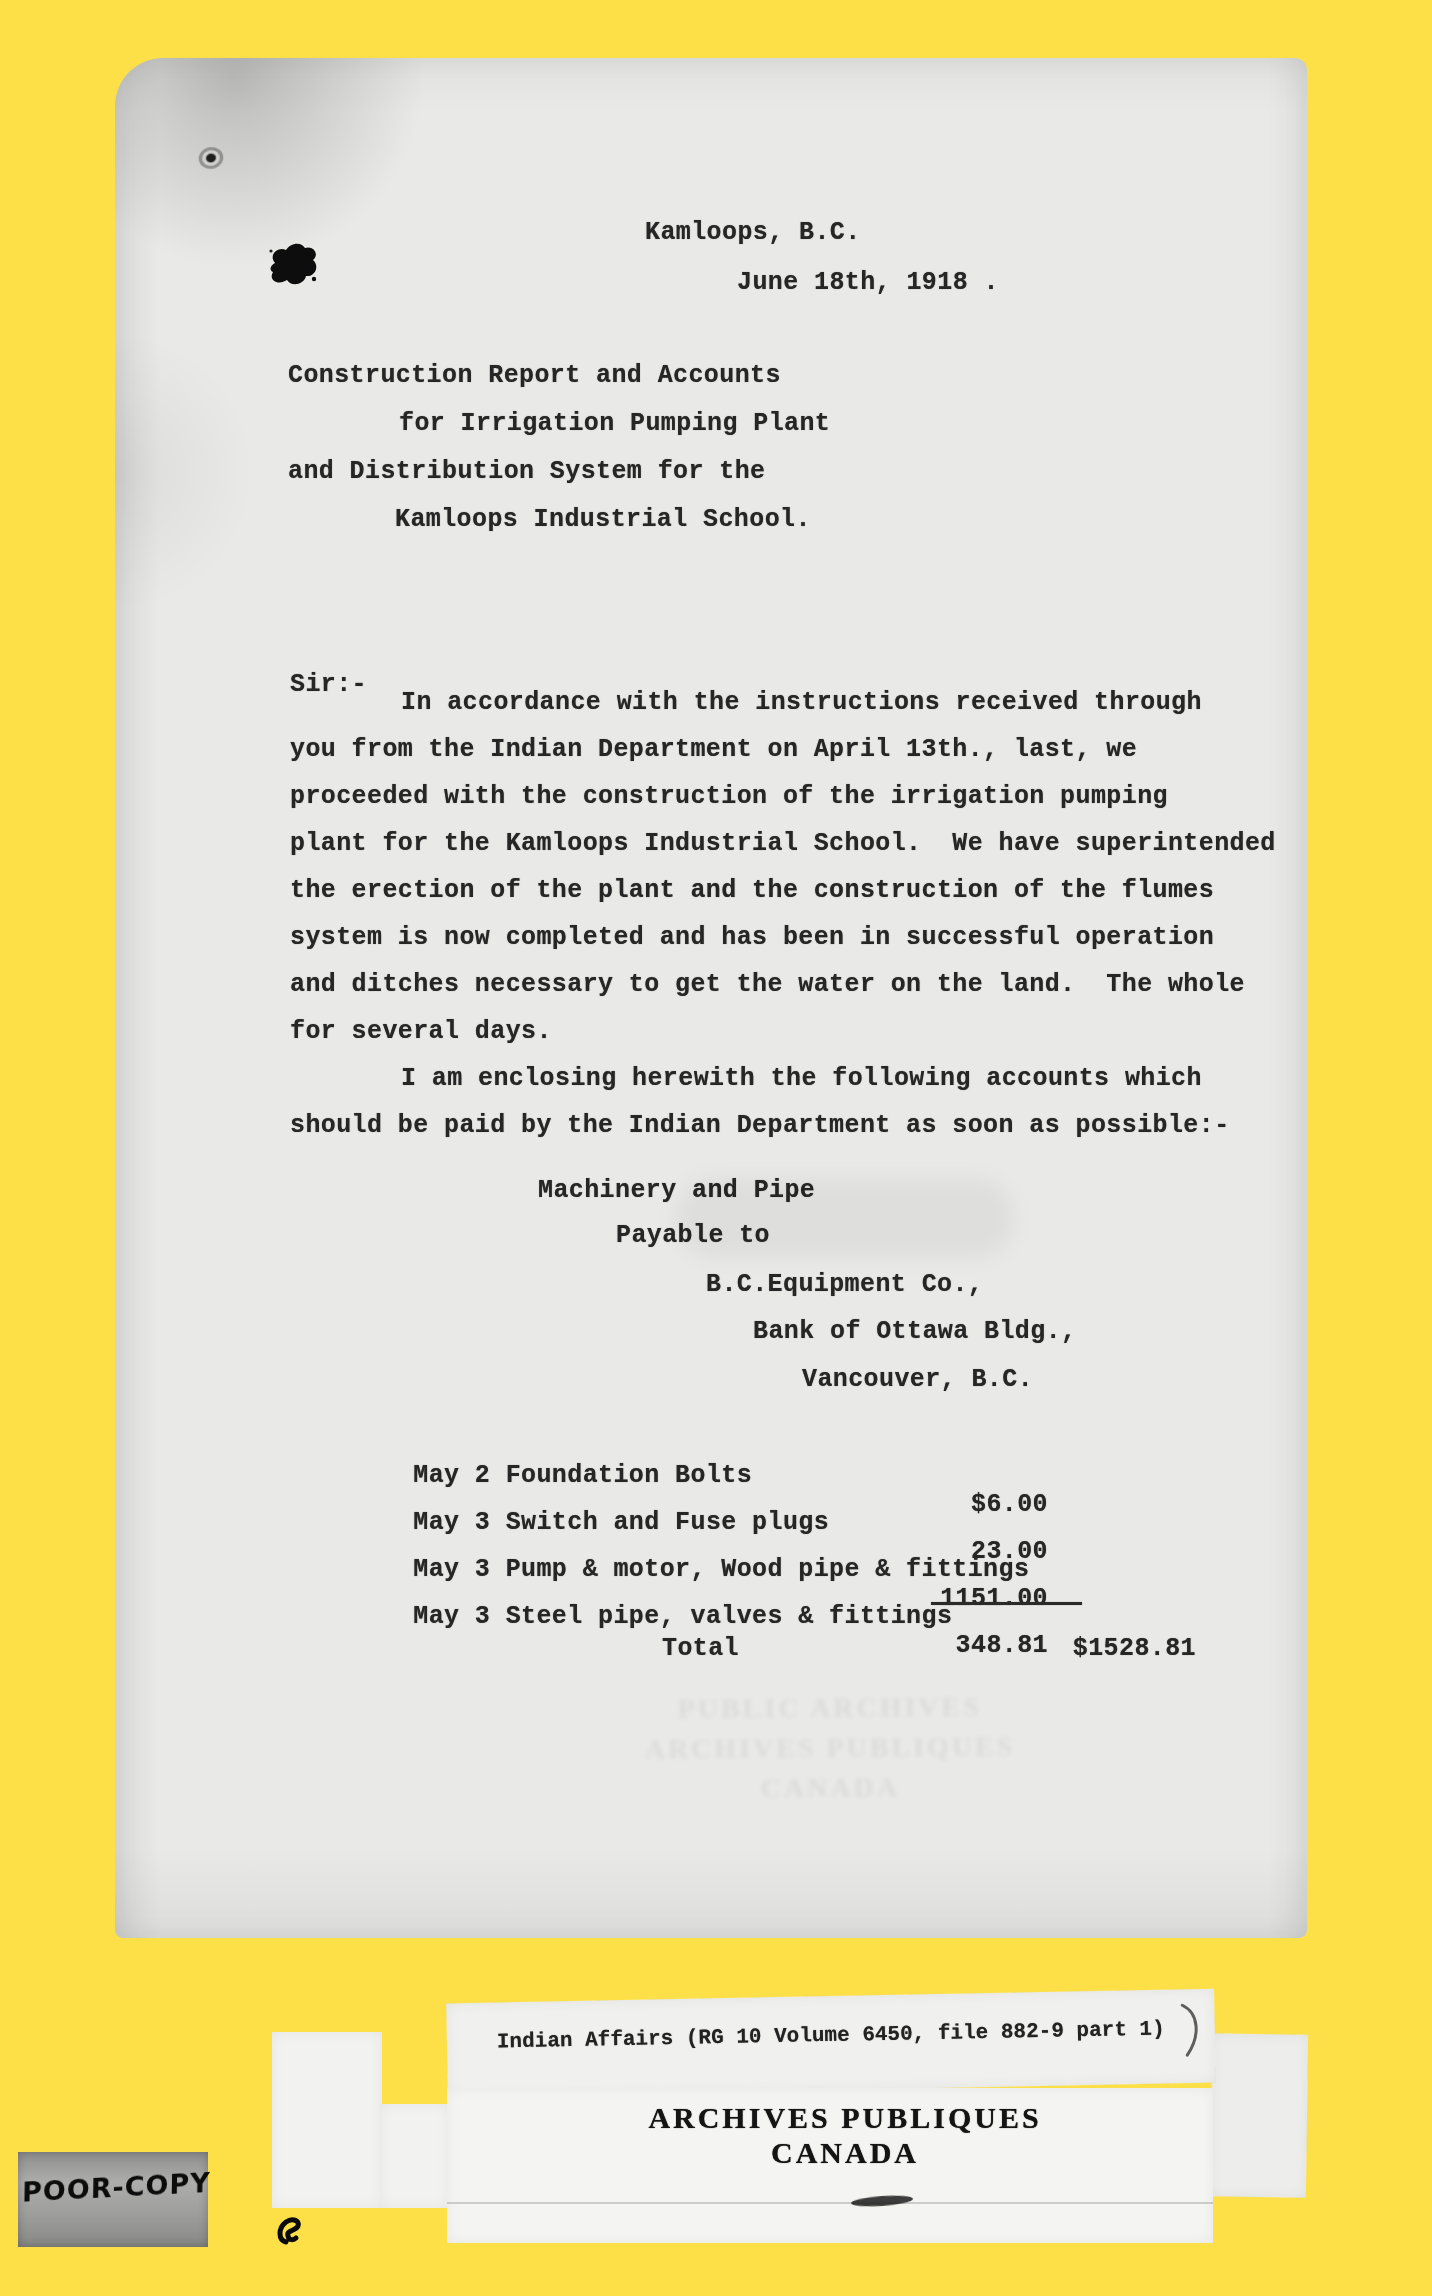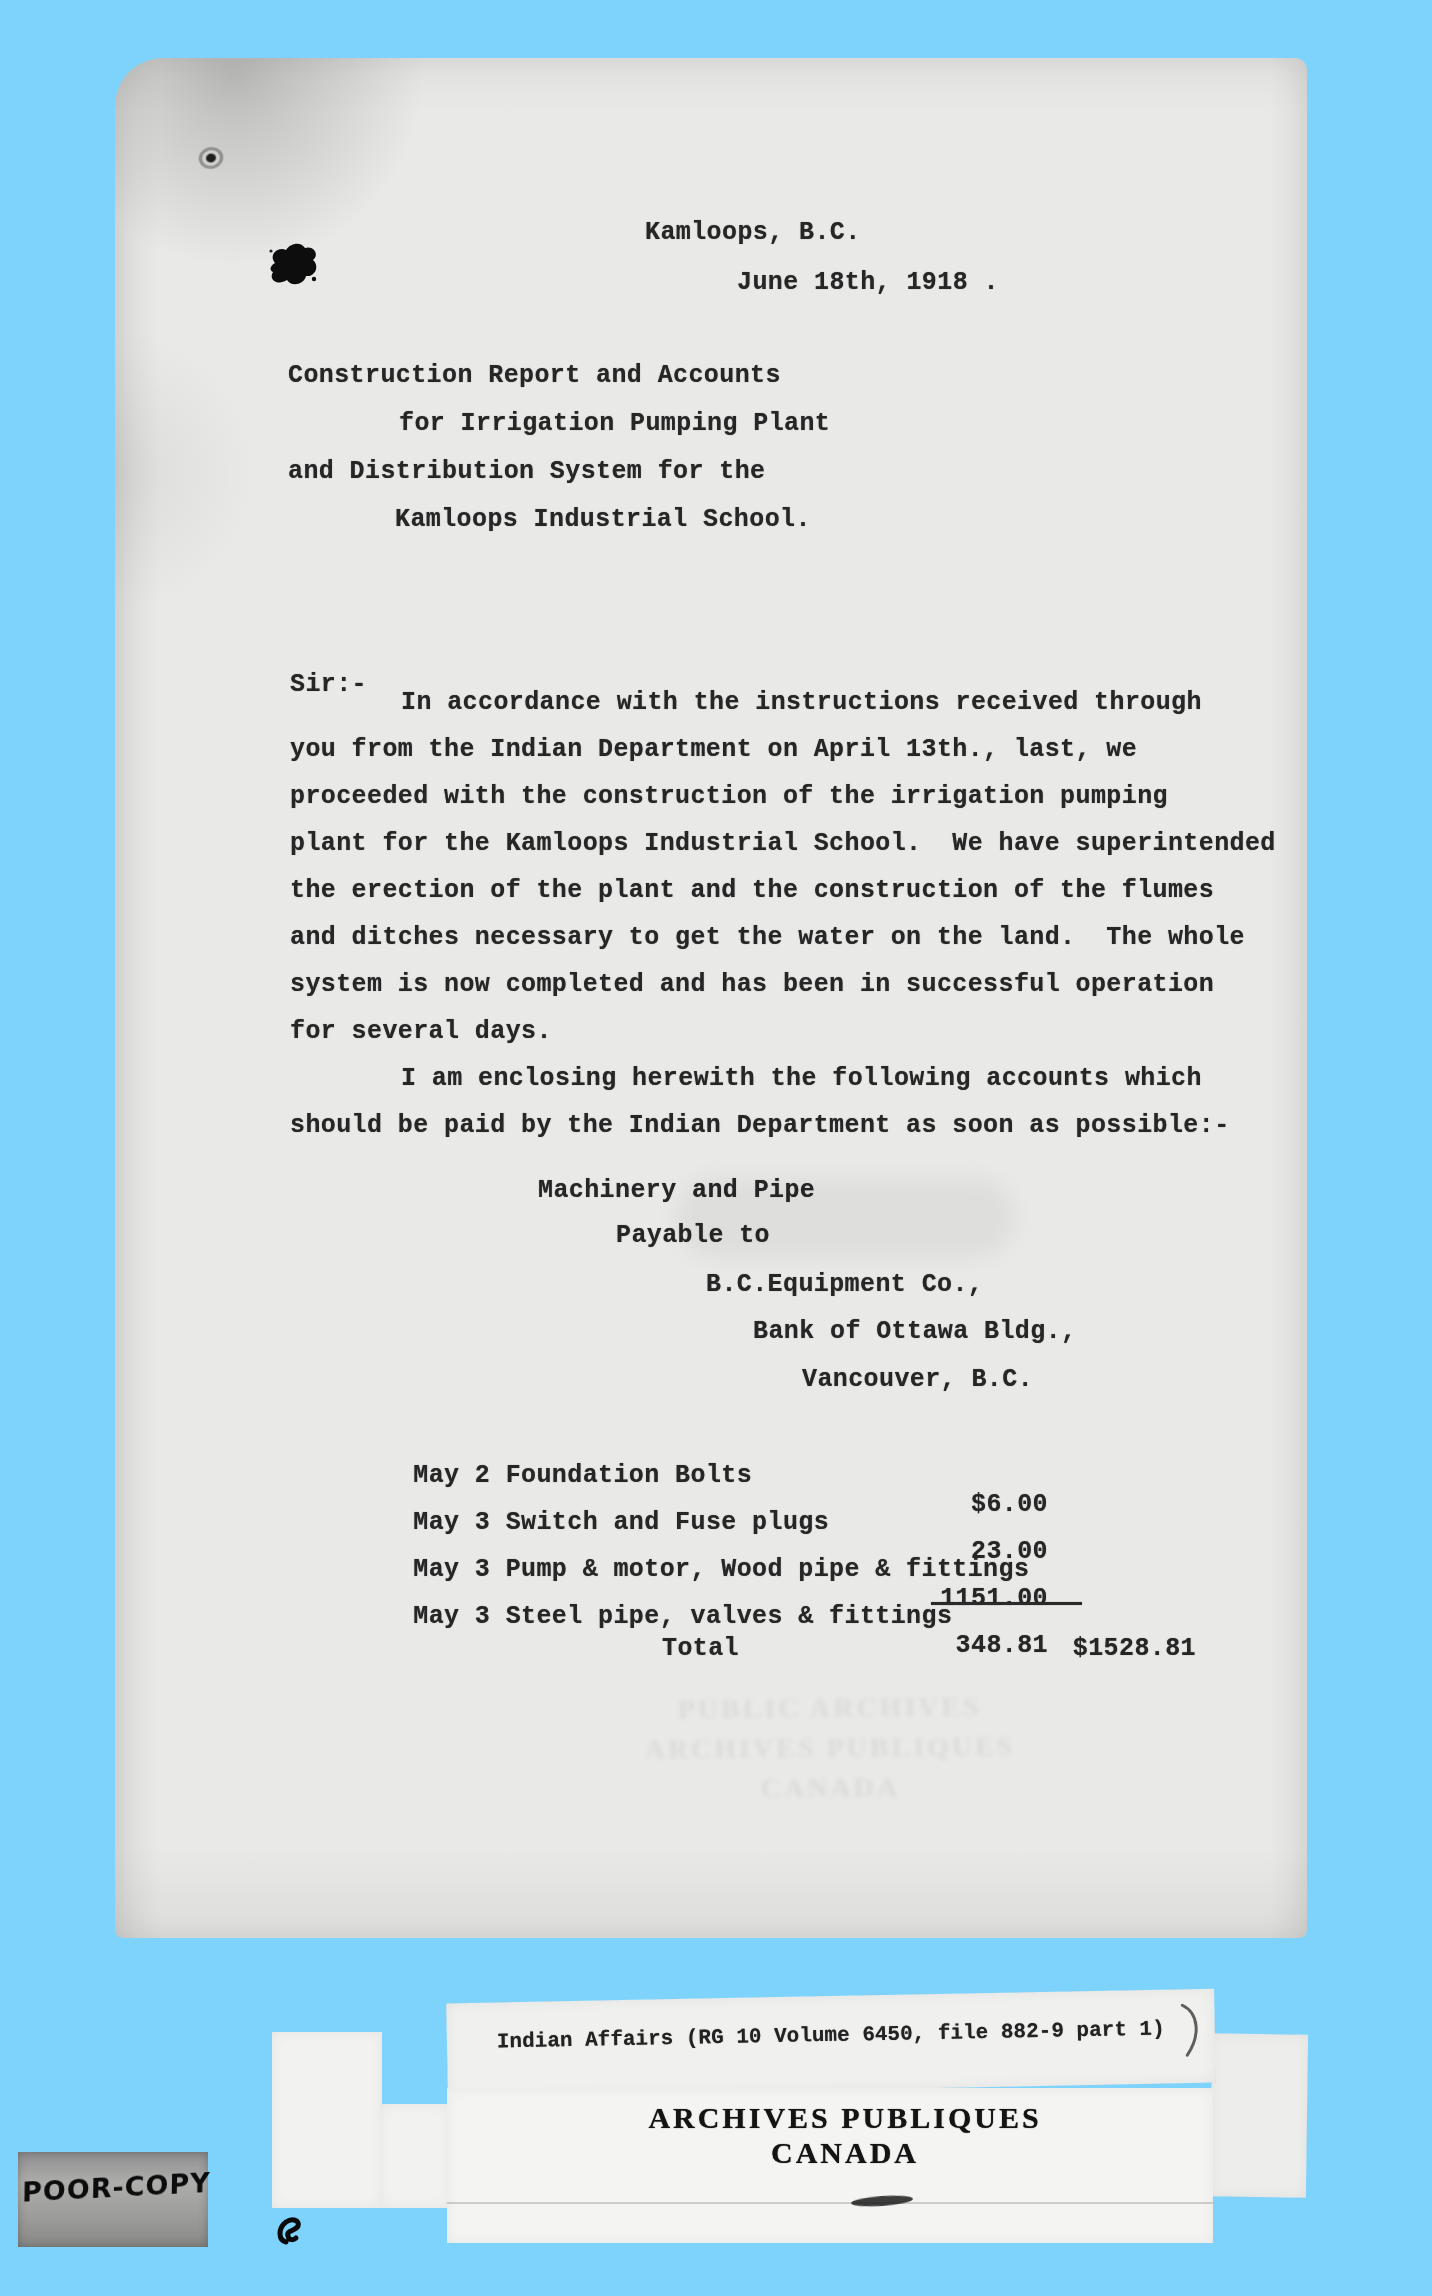--- a/index.html
+++ b/index.html
@@ -1,16 +1,16 @@
 <!DOCTYPE html>
 <html><head>
 <meta charset="utf-8">
 <style>
   html,body{margin:0;padding:0;background:#000;}
-  .canvas{position:relative;width:1432px;height:2296px;background:#7dd3fc;overflow:hidden;
+  .canvas{position:relative;width:1432px;height:2296px;background:#fde047;overflow:hidden;
           font-family:"Liberation Mono", monospace;}
 
   
   .document{position:absolute;left:115px;top:58px;width:1192px;height:1880px;
     background-color:#e9e9e7;
     background-image:
       radial-gradient(circle at 10% 1%, rgba(0,0,0,.20), rgba(0,0,0,0) 190px),
       radial-gradient(circle at 0% 22%, rgba(0,0,0,.06), rgba(0,0,0,0) 140px),
       linear-gradient(90deg, rgba(0,0,0,.07), rgba(0,0,0,0) 45px),
       linear-gradient(270deg, rgba(0,0,0,.05), rgba(0,0,0,0) 40px),
@@ -107,22 +107,22 @@
     </div>
 
     <div class="tw" style="left:175px;top:592px;margin-top:20px;">Sir:-</div>
 
     <div class="body-block">
       <div class="tw-line ind">In accordance with the instructions received through</div>
       <div class="tw-line">you from the Indian Department on April 13th., last, we</div>
       <div class="tw-line">proceeded with the construction of the irrigation pumping</div>
       <div class="tw-line">plant for the Kamloops Industrial School.  We have superintended</div>
       <div class="tw-line">the erection of the plant and the construction of the flumes</div>
+      <div class="tw-line">system is now completed and has been in successful operation</div>
       <div class="tw-line">and ditches necessary to get the water on the land.  The whole</div>
-      <div class="tw-line">system is now completed and has been in successful operation</div>
       <div class="tw-line">for several days.</div>
       <div class="tw-line ind">I am enclosing herewith the following accounts which</div>
       <div class="tw-line">should be paid by the Indian Department as soon as possible:-</div>
     </div>
 
     <div class="tw heading-underline" style="left:423px;top:1118px;">Machinery and Pipe</div>
 
     <div class="tw" style="left:501px;top:1163px;">Payable to</div>
     <div class="tw" style="left:591px;top:1212px;">B.C.Equipment Co.,</div>
     <div class="tw" style="left:638px;top:1259px;">Bank of Ottawa Bldg.,</div>

